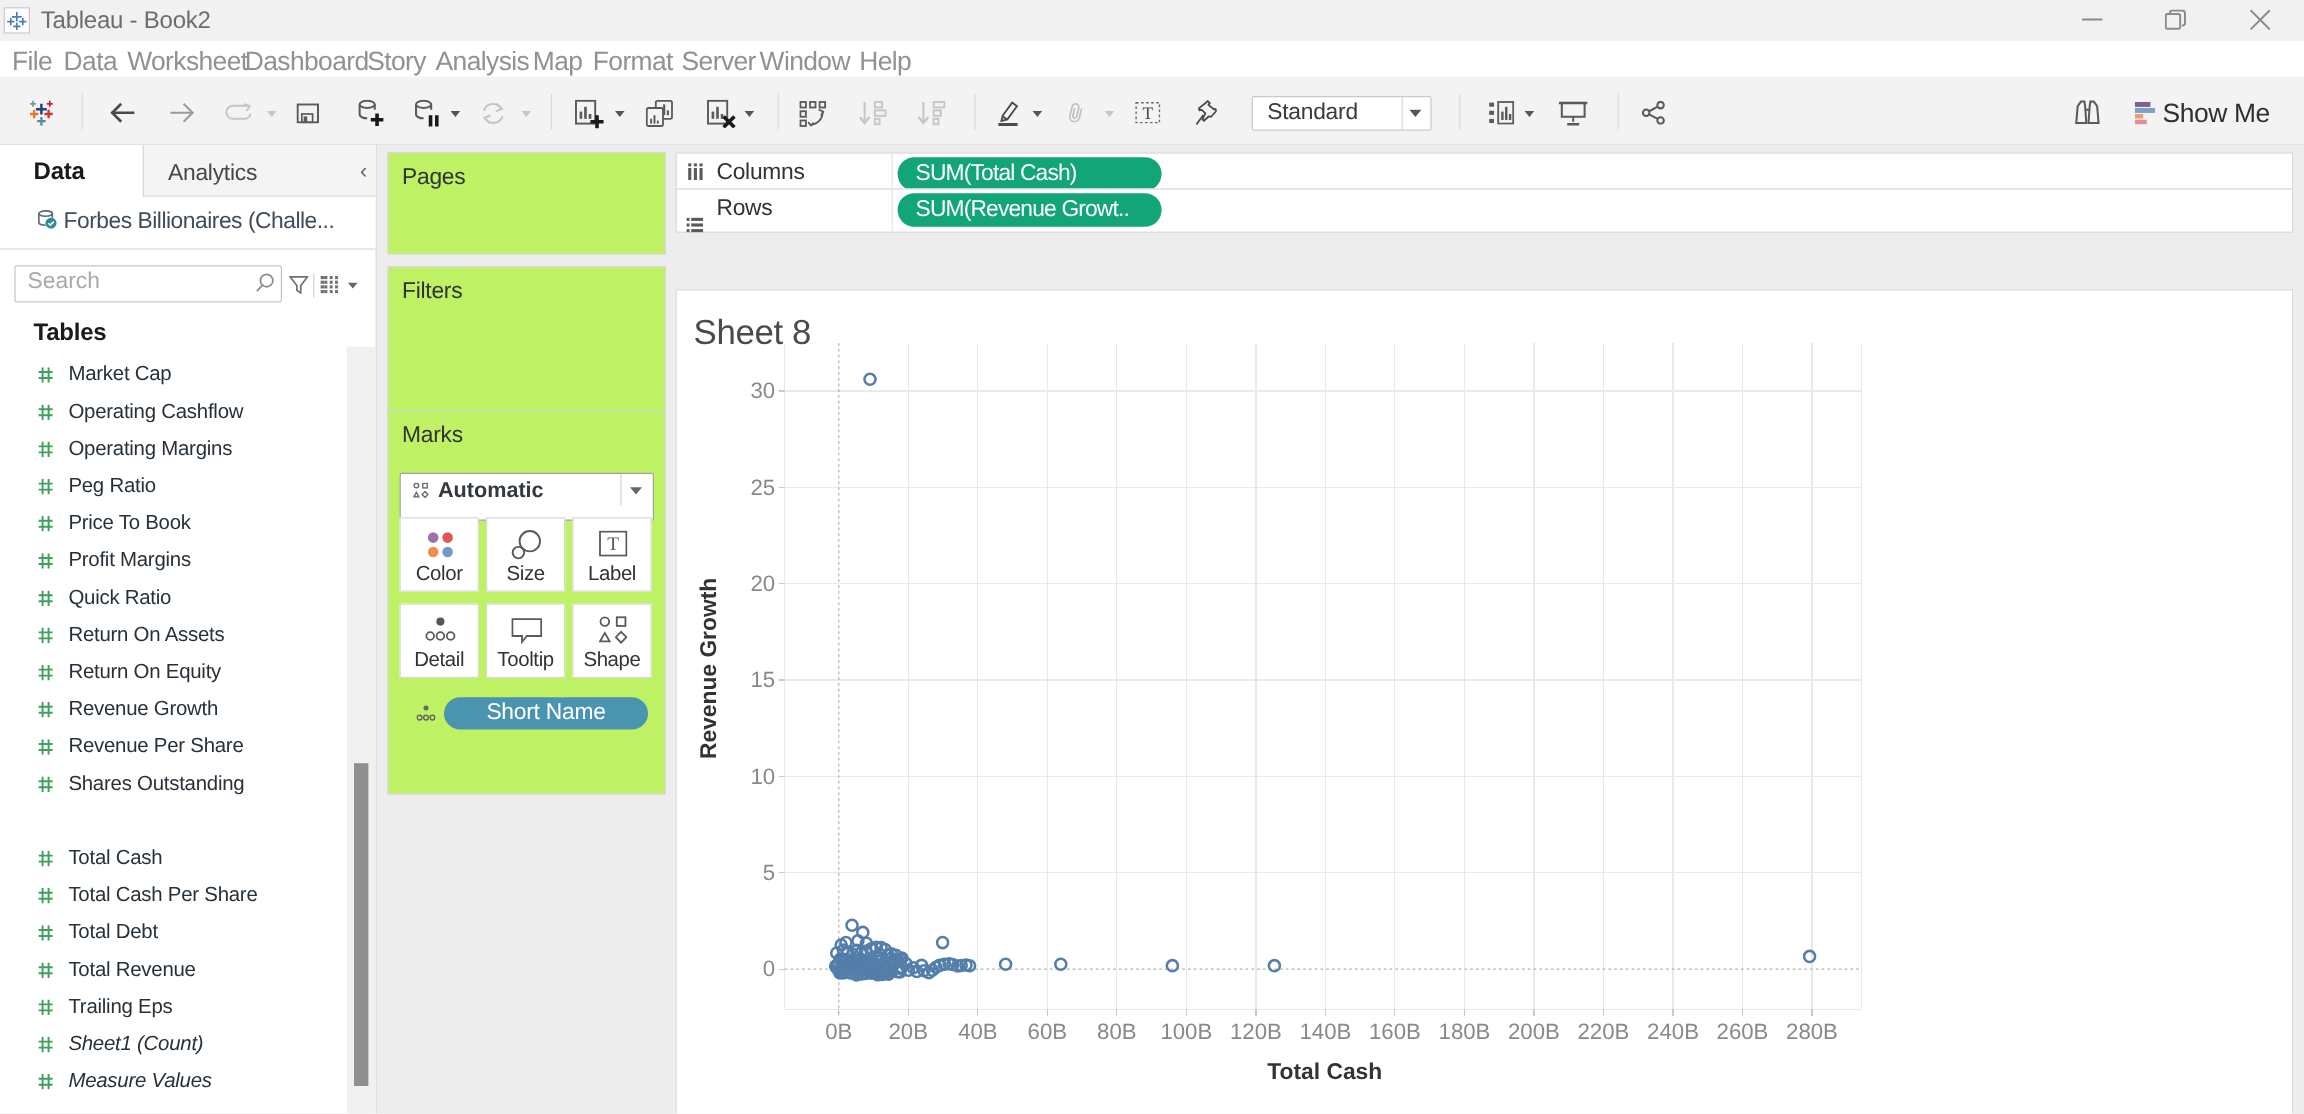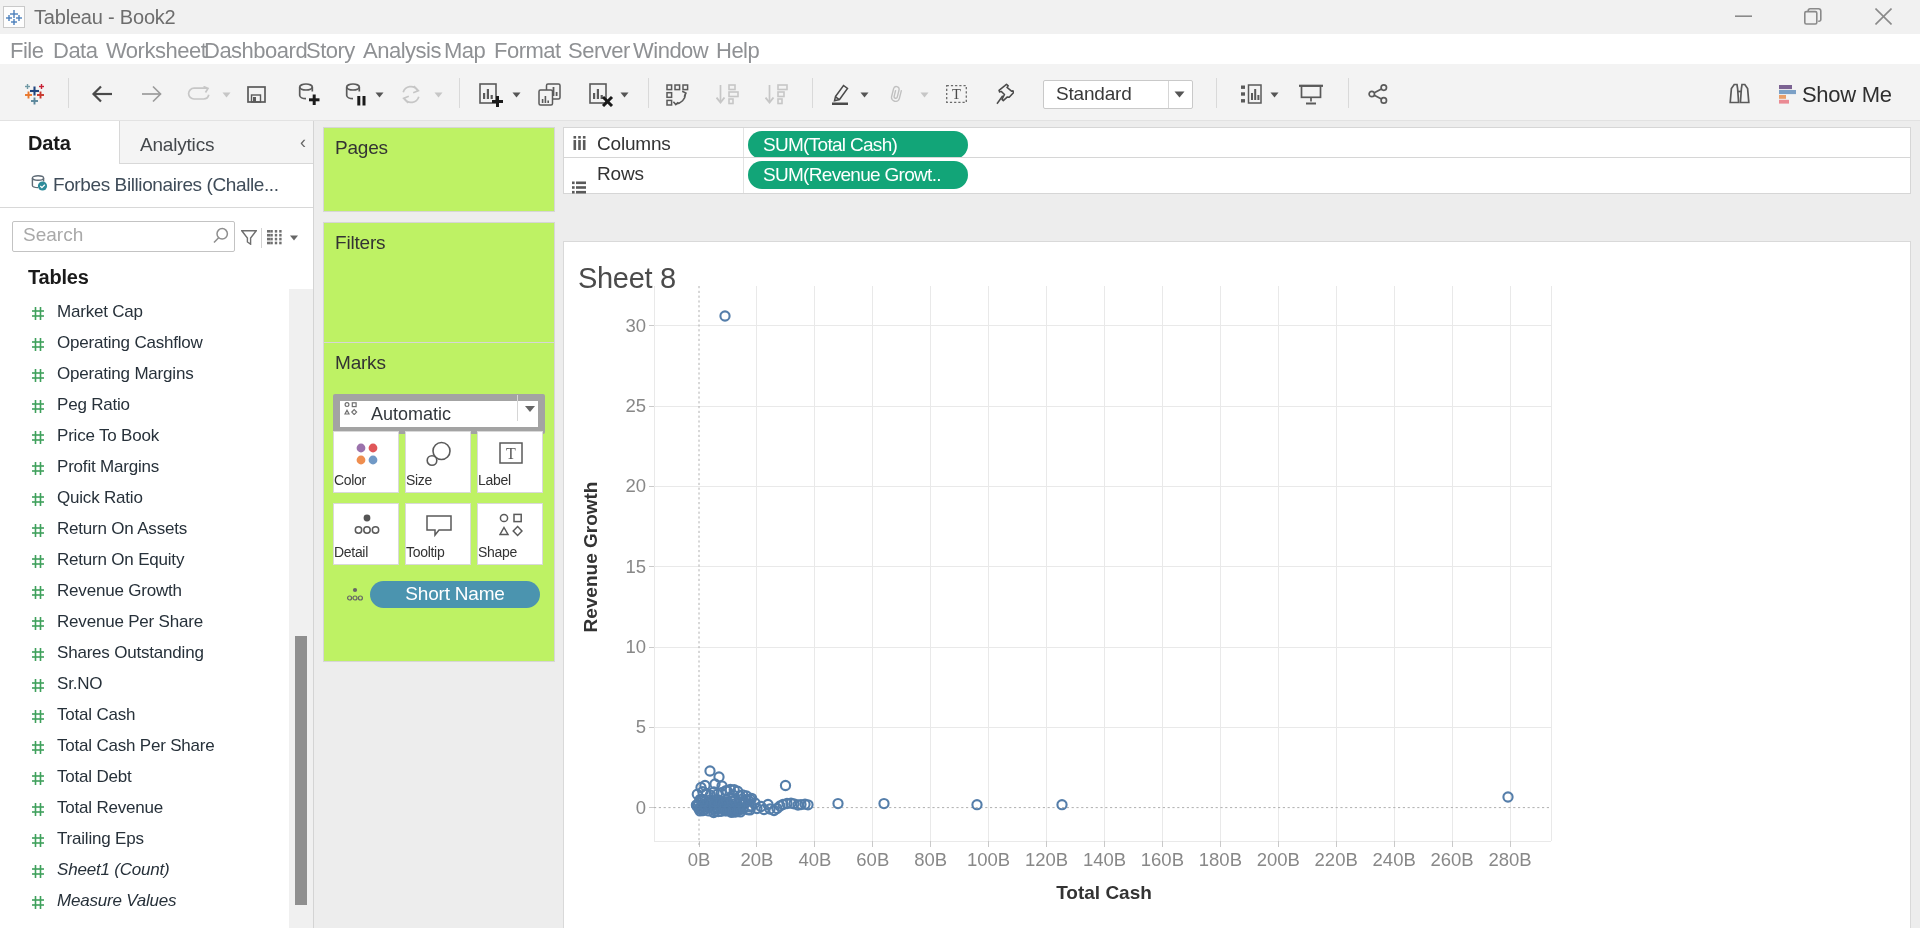--- a/index.html
+++ b/index.html
@@ -29,24 +29,24 @@
 #tables-hdr { left:28px; top:145px; font-size:20px; font-weight:bold; color:#1a1a1a; letter-spacing:-0.2px; }
 .field { position:absolute; left:0; width:289px; height:31px; }
 .field .hash { position:absolute; left:32px; top:8px; }
 .field .fname { position:absolute; left:57px; top:4px; font-size:17px; color:#27313a; letter-spacing:-0.2px; white-space:nowrap; }
 .field .fname.it { font-style:italic; }
 .card { position:absolute; background:#bef264; border:1px solid #d6d6d6; }
 .card-title { position:absolute; left:11px; top:9px; font-size:19px; color:#333; letter-spacing:-0.2px; }
 #card-pages { left:323px; top:6px; width:232px; height:85px; }
 #card-filters { left:323px; top:101px; width:232px; height:126px; }
 #card-marks { left:323px; top:221px; width:232px; height:320px; }
-#auto-dd { position:absolute; left:333px; top:273px; width:212px; height:40px; border:7px solid #a3a3a3; border-radius:2px; background:#fff; }
+#auto-dd { position:absolute; left:333px; top:273px; width:212px; height:40px; border:1px solid #a3a3a3; border-radius:2px; background:#fff;font-weight:bold; }
 #auto-label { position:absolute; left:31px; top:3px; font-size:18px; color:#33383d; }
 .mkbtn { position:absolute; width:66px; height:62px; background:#fff; border:1px solid #d9d9d9; }
-.mkbtn .blab { position:absolute; bottom:4px; width:100%; font-size:14px; color:#333; letter-spacing:-0.3px; }
+.mkbtn .blab { position:absolute; bottom:4px; width:100%; text-align:center; font-size:17px; color:#333; letter-spacing:-0.3px; }
 #pill-short { position:absolute; left:370px; top:460px; width:170px; height:27px; border-radius:13.5px; background:#4b94af; color:#fff; font-size:19px; text-align:center; line-height:26px; letter-spacing:-0.2px; }
 .shelf { position:absolute; background:#fff; border:1px solid #d6d6d6; }
 #shelf-cols { left:563px; top:6px; width:1348px; height:37px; }
 #shelf-rows { left:563px; top:36px; width:1348px; height:37px; }
 .shelf-label { position:absolute; left:33px; top:5px; font-size:19px; color:#333; letter-spacing:-0.2px; }
 .shelf-sep { position:absolute; left:179px; top:0; width:1px; height:35px; background:#e3e3e3; }
 .pill { position:absolute; left:184px; top:3px; width:220px; height:28px; border-radius:14px; background:#12a578; color:#fff; font-size:19px; line-height:27px; padding-left:15px; letter-spacing:-0.7px; }
 #sheet { left:563px; top:100px; width:1348px; height:699px; background:#fff; border:1px solid #d9d9d9;margin-top:20px; }
 #sheet-title { position:absolute; left:14px; top:20px; font-size:29px; color:#4b4b4b; letter-spacing:-0.3px; }
 </style>
@@ -546,31 +546,20 @@
       <div class="field" style="top:518px">
         <span class="hash"><svg width="12" height="13" viewBox="0 0 12 13">
             <g stroke="#3fa05c" stroke-width="1.6" fill="none">
               <line x1="3.5" y1="0" x2="3.5" y2="13"></line>
               <line x1="8.5" y1="0" x2="8.5" y2="13"></line>
               <line x1="0" y1="4" x2="12" y2="4"></line>
               <line x1="0" y1="9" x2="12" y2="9"></line>
             </g>
           </svg></span>
         <span class="fname">Shares Outstanding</span>
-      </div>
-      <div class="field" style="top:549px">
-        <span class="hash"><svg width="12" height="13" viewBox="0 0 12 13">
-            <g stroke="#3fa05c" stroke-width="1.6" fill="none">
-              <line x1="3.5" y1="0" x2="3.5" y2="13"></line>
-              <line x1="8.5" y1="0" x2="8.5" y2="13"></line>
-              <line x1="0" y1="4" x2="12" y2="4"></line>
-              <line x1="0" y1="9" x2="12" y2="9"></line>
-            </g>
-          </svg></span>
-        <span class="fname">Sr.NO</span>
       </div>
       <div class="field" style="top:580px">
         <span class="hash"><svg width="12" height="13" viewBox="0 0 12 13">
             <g stroke="#3fa05c" stroke-width="1.6" fill="none">
               <line x1="3.5" y1="0" x2="3.5" y2="13"></line>
               <line x1="8.5" y1="0" x2="8.5" y2="13"></line>
               <line x1="0" y1="4" x2="12" y2="4"></line>
               <line x1="0" y1="9" x2="12" y2="9"></line>
             </g>
           </svg></span>

